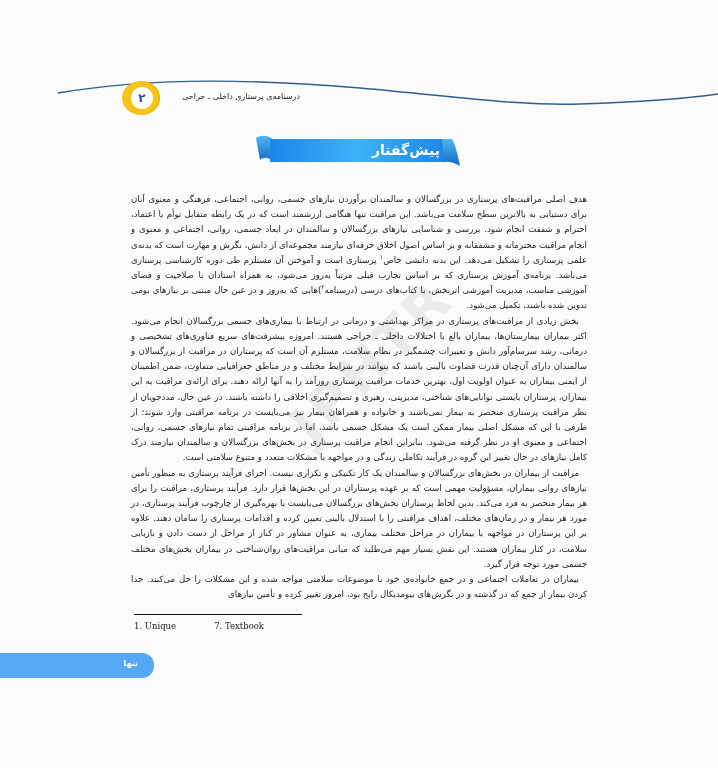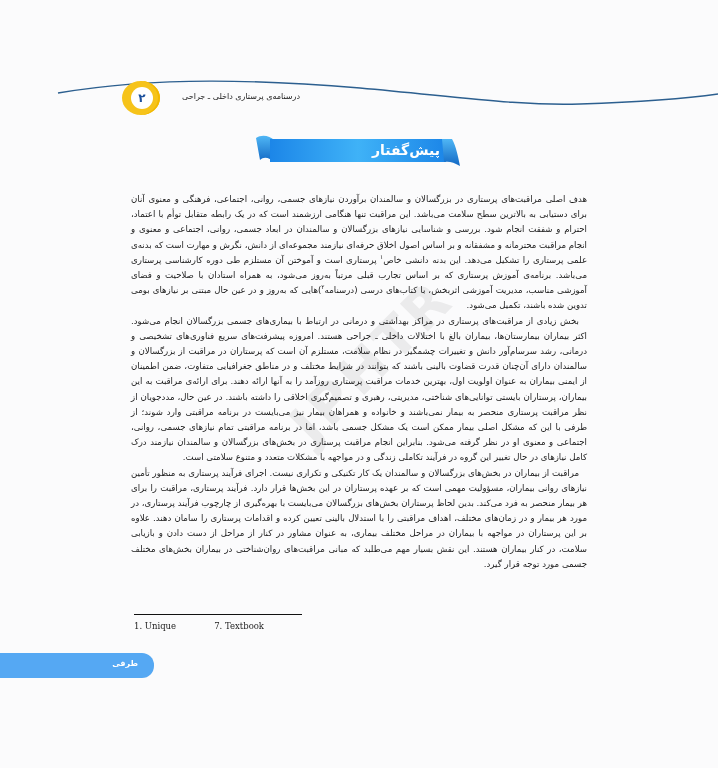--- a/index.html
+++ b/index.html
@@ -156,23 +156,24 @@
   <path d="M190 5 L 200 5 C 204 12, 206 22, 208 32 C 202 28, 196 27, 192 28 Z" fill="url(#rg2)"></path>
 </svg>
 <div class="ribbon-title">پیش‌گفتار</div>
 
 <div class="watermark">JPHTR</div>
 
 <div class="body-text">
   <p><span>هدف اصلی مراقبت‌های پرستاری در بزرگسالان و سالمندان برآوردن نیازهای جسمی، روانی، اجتماعی، فرهنگی و معنوی آنان برای دستیابی به بالاترین سطح سلامت می‌باشد. این مراقبت تنها هنگامی ارزشمند است که در یک رابطه متقابل توأم با اعتماد، احترام و شفقت انجام شود. بررسی و شناسایی نیازهای بزرگسالان و سالمندان در ابعاد جسمی، روانی، اجتماعی و معنوی و انجام مراقبت محترمانه و مشفقانه و بر اساس اصول اخلاق حرفه‌ای نیازمند مجموعه‌ای از دانش، نگرش و مهارت است که بدنه‌ی علمی پرستاری را تشکیل می‌دهد. این بدنه دانشی خاص</span><sup>۱</sup><span> پرستاری است و آموختن آن مستلزم طی دوره کارشناسی پرستاری می‌باشد. برنامه‌ی آموزش پرستاری که بر اساس تجارب قبلی مرتباً به‌روز می‌شود، به همراه استادان با صلاحیت و فضای آموزشی مناسب، مدیریت آموزشی اثربخش، با کتاب‌های درسی (درسنامه</span><sup>۲</sup><span>)هایی که به‌روز و در عین حال مبتنی بر نیازهای بومی تدوین شده باشند، تکمیل می‌شود.</span></p>
   <p class="indent">بخش زیادی از مراقبت‌های پرستاری در مراکز بهداشتی و درمانی در ارتباط با بیماری‌های جسمی بزرگسالان انجام می‌شود. اکثر بیماران بیمارستان‌ها، بیماران بالغ با اختلالات داخلی ـ جراحی هستند. امروزه پیشرفت‌های سریع فناوری‌های تشخیصی و درمانی، رشد سرسام‌آور دانش و تغییرات چشمگیر در نظام سلامت، مستلزم آن است که پرستاران در مراقبت از بزرگسالان و سالمندان دارای آن‌چنان قدرت قضاوت بالینی باشند که بتوانند در شرایط مختلف و در مناطق جغرافیایی متفاوت، ضمن اطمینان از ایمنی بیماران به عنوان اولویت اول، بهترین خدمات مراقبت پرستاری روزآمد را به آنها ارائه دهند. برای ارائه‌ی مراقبت به این بیماران، پرستاران بایستی توانایی‌های شناختی، مدیریتی، رهبری و تصمیم‌گیری اخلاقی را داشته باشند. در عین حال، مددجویان از نظر مراقبت پرستاری منحصر به بیمار نمی‌باشند و خانواده و همراهان بیمار نیز می‌بایست در برنامه مراقبتی وارد شوند؛ از طرفی با این که مشکل اصلی بیمار ممکن است یک مشکل جسمی باشد، اما در برنامه مراقبتی تمام نیازهای جسمی، روانی، اجتماعی و معنوی او در نظر گرفته می‌شود. بنابراین انجام مراقبت پرستاری در بخش‌های بزرگسالان و سالمندان نیازمند درک کامل نیازهای در حال تغییر این گروه در فرآیند تکاملی زندگی و در مواجهه با مشکلات متعدد و متنوع سلامتی است.</p>
   <p class="indent">مراقبت از بیماران در بخش‌های بزرگسالان و سالمندان یک کار تکنیکی و تکراری نیست. اجرای فرآیند پرستاری به منظور تأمین نیازهای روانی بیماران، مسؤولیت مهمی است که بر عهده پرستاران در این بخش‌ها قرار دارد. فرآیند پرستاری، مراقبت را برای هر بیمار منحصر به فرد می‌کند. بدین لحاظ پرستاران بخش‌های بزرگسالان می‌بایست با بهره‌گیری از چارچوب فرآیند پرستاری، در مورد هر بیمار و در زمان‌های مختلف، اهداف مراقبتی را با استدلال بالینی تعیین کرده و اقدامات پرستاری را سامان دهند. علاوه بر این پرستاران در مواجهه با بیماران در مراحل مختلف بیماری، به عنوان مشاور در کنار از مراحل از دست دادن و بازیابی سلامت، در کنار بیماران هستند. این نقش بسیار مهم می‌طلبد که مبانی مراقبت‌های روان‌شناختی در بیماران بخش‌های مختلف جسمی مورد توجه قرار گیرد.</p>
+  <p class="indent">بیماران در تعاملات اجتماعی و در جمع خانواده‌ی خود با موضوعات سلامتی مواجه شده و این مشکلات را حل می‌کنند. جدا کردن بیمار از جمع که در گذشته و در نگرش‌های بیومدیکال رایج بود، امروز تغییر کرده و تأمین نیازهای</p>
 </div>
 
 <div class="footnote-rule"></div>
 <div class="footnotes">
   <span>1. Unique</span>
   <span>7. Textbook</span>
 </div>
 
 <div class="page-tab">
-  <span class="page-tab-label">طرفی</span>
+  <span class="page-tab-label">تنها</span>
 </div>
 
 </body></html>

